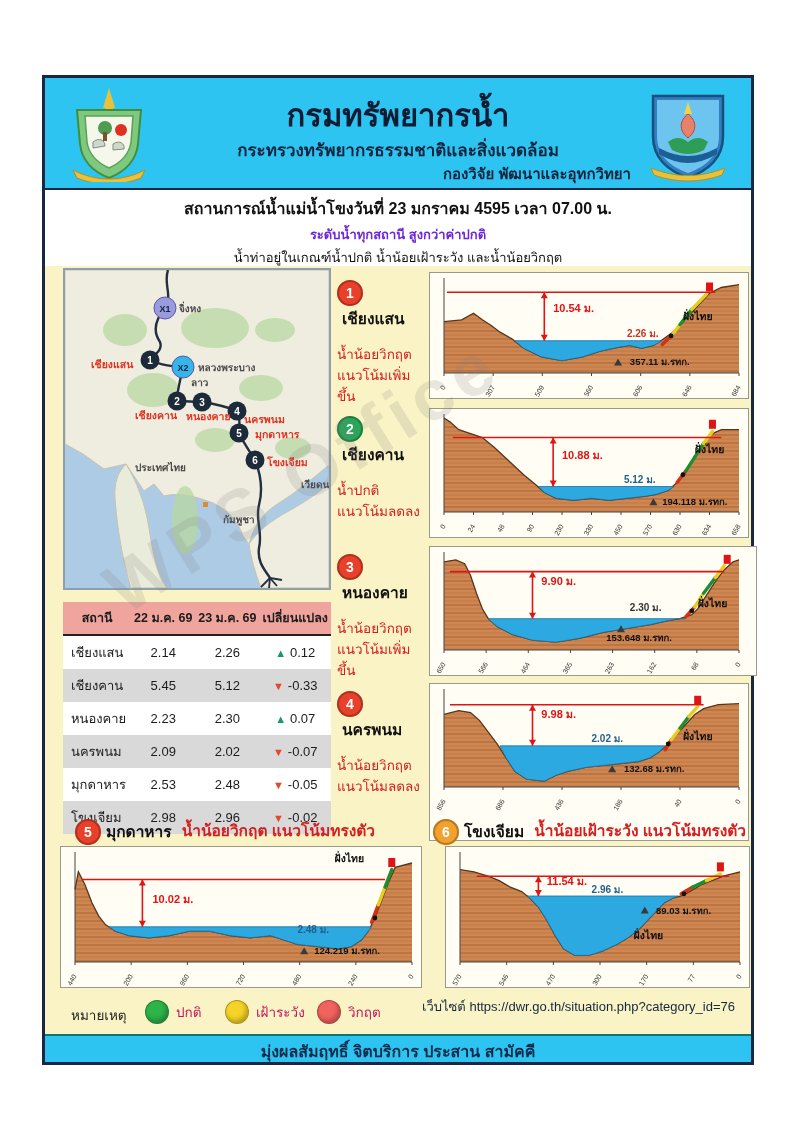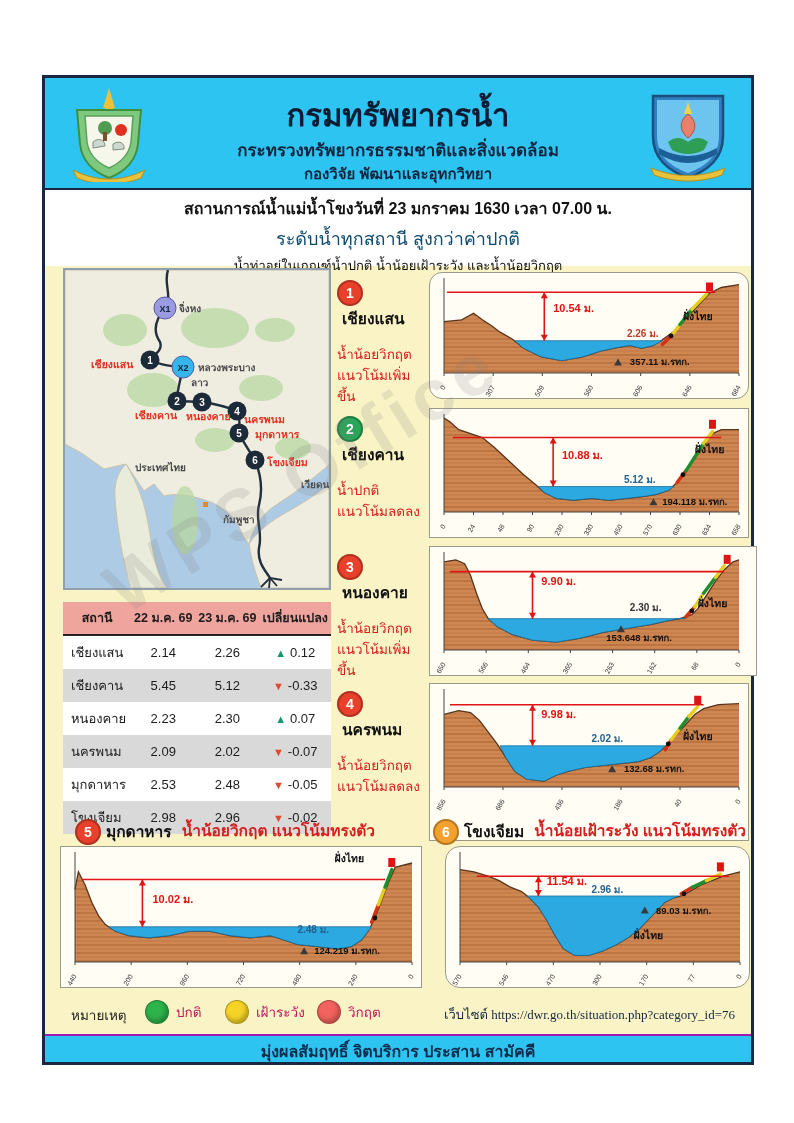--- a/index.html
+++ b/index.html
@@ -1,26 +1,26 @@
 <!DOCTYPE html>
 <html><head>
 <meta charset="utf-8">
 <style>
   html,body{margin:0;padding:0;background:#ffffff;}
   body{width:794px;height:1123px;position:relative;font-family:"Liberation Sans","DejaVu Sans",sans-serif;overflow:hidden;}
   .doc{position:absolute;left:42px;top:75px;width:712px;height:990px;border:3px solid #1a2742;background:#faf3c6;box-sizing:border-box;}
   .hdr{position:absolute;left:0;top:0;width:100%;height:112px;background:#2ec4f2;border-bottom:2px solid #1a2742;box-sizing:border-box;}
   .hdr-title{position:absolute;left:120px;right:120px;top:12px;text-align:center;font-size:31px;font-weight:bold;color:#0d1c33;}
   .hdr-sub1{position:absolute;left:120px;right:120px;top:58px;text-align:center;font-size:17px;font-weight:bold;color:#12243d;}
-  .hdr-sub2{position:absolute;left:120px;right:120px;top:84px;text-align:center;font-size:15px;font-weight:bold;color:#12243d;}
+  .hdr-sub2{position:absolute;left:120px;right:120px;top:84px;text-align:right;font-size:15px;font-weight:bold;color:#12243d;}
   .emb{position:absolute;top:8px;}
   .emb.left{left:20px;} .emb.right{right:18px;}
   .report{position:absolute;left:0;top:112px;width:100%;height:76px;background:#ffffff;text-align:center;}
   .rline1{font-size:16px;font-weight:bold;color:#111;padding-top:6px;}
-  .rline2{font-size:18px;color:#0c4a6e;padding-top:3px;}
+  .rline2{font-size:13px;color:#6d28d9;padding-top:3px;font-weight:bold;}
   .rline3{font-size:13px;color:#111;padding-top:2px;}
   .mapbox{position:absolute;left:18px;top:190px;width:268px;height:322px;border:2px solid #8fa0ac;background:#c4b5fd;box-sizing:border-box;overflow:hidden;}
   .tablebox{position:absolute;left:18px;top:524px;width:268px;}
   table.lvl{border-collapse:collapse;width:100%;font-size:13px;color:#1c1c1c;}
   table.lvl .ttl{background:#3ccd2a;font-weight:bold;font-size:13.5px;text-align:center;padding:6px 2px;border-bottom:2px solid #222;}
   table.lvl .hd{background:#f0a49e;font-weight:bold;text-align:center;padding:6px 2px;border-bottom:2px solid #222;font-size:12.5px;}
   table.lvl td{padding:6px 3px;text-align:center;}
   table.lvl td.st{text-align:left;padding-left:8px;}
   .tri{font-size:11px;margin-right:4px;}
   .panel-info{position:absolute;left:292px;width:90px;}
@@ -28,22 +28,22 @@
   .pname{display:inline-block;margin-left:5px;font-size:15.5px;font-weight:bold;color:#111;vertical-align:middle;}
   .pstatus{margin-top:14px;font-size:13.5px;font-weight:normal;color:#d41f1f;line-height:1.55;}
   .chartbox{position:absolute;background:#fffdf4;border:1.5px solid #9a9a8a;box-sizing:border-box;}
   .row56-h{position:absolute;font-size:15.5px;font-weight:bold;color:#111;}
   .row56-h .st-inline{color:#d41f1f;margin-left:10px;}
   .legend{position:absolute;left:0;top:918px;width:100%;height:34px;}
   .leg-note{position:absolute;left:26px;top:8px;font-size:13.5px;color:#222;}
   .leg-item{position:absolute;top:4px;}
   .leg-c{display:inline-block;width:22px;height:22px;border-radius:50%;vertical-align:middle;box-shadow:inset -2px -3px 4px rgba(0,0,0,0.25);border:1px solid rgba(0,0,0,0.3);}
   .leg-l{display:inline-block;margin-left:7px;font-size:13.5px;color:#be185d;vertical-align:middle;}
-  .website{position:absolute;right:16px;top:8px;font-size:13px;color:#14273f;font-family:Liberation Serif, serif;}
-  .footer{position:absolute;left:0;bottom:0;width:100%;height:28px;background:#2ec4f2;border-top:2px solid #a21caf;text-align:center;box-sizing:border-box;}
+  .website{position:absolute;right:16px;top:0;font-size:13px;color:#14273f;}
+  .footer{position:absolute;left:0;bottom:0;width:100%;height:28px;background:#2ec4f2;border-top:2px solid #0f766e;text-align:center;box-sizing:border-box;}
   .footer div{font-size:16px;font-weight:bold;color:#0d2b4a;padding-top:3px;}
   .watermark{position:absolute;left:90px;top:560px;font-size:72px;color:rgba(130,130,130,0.18);transform:rotate(-32deg);transform-origin:left top;letter-spacing:6px;pointer-events:none;font-weight:bold;}
 </style>
 </head>
 <body>
 
 <div class="doc">
 
   <div class="hdr">
     <svg class="emb left" width="88" height="96" viewBox="0 0 88 96">
@@ -66,21 +66,21 @@
       <path d="M25,56 q10,-8 20,0 q10,-8 20,0 l-4,8 q-16,8 -32,0 Z" fill="#2e9e55"></path>
       <path d="M16,62 q15,8 29,8 q14,0 29,-8 l0,6 q-15,9 -29,9 q-14,0 -29,-9 Z" fill="#1b5f96"></path>
       <path d="M8,82 c25,10 49,10 74,0 l-3,7 c-22,8 -46,8 -68,0 Z" fill="#e8c23a" stroke="#b08f1f"></path>
     </svg>
     <div class="hdr-title">กรมทรัพยากรน้ำ</div>
     <div class="hdr-sub1">กระทรวงทรัพยากรธรรมชาติและสิ่งแวดล้อม</div>
     <div class="hdr-sub2">กองวิจัย พัฒนาและอุทกวิทยา</div>
   </div>
 
   <div class="report">
-    <div class="rline1">สถานการณ์น้ำแม่น้ำโขงวันที่ 23 มกราคม 1630 เวลา 07.00 น.</div>
+    <div class="rline1">สถานการณ์น้ำแม่น้ำโขงวันที่ 23 มกราคม 4595 เวลา 07.00 น.</div>
     <div class="rline2">ระดับน้ำทุกสถานี สูงกว่าค่าปกติ</div>
     <div class="rline3">น้ำท่าอยู่ในเกณฑ์น้ำปกติ น้ำน้อยเฝ้าระวัง และน้ำน้อยวิกฤต</div>
   </div>
 
   <div class="mapbox">
     <svg id="mapsvg" width="264" height="318">
         <rect x="0" y="0" width="264" height="318" fill="#aecbe5"></rect>
         <path d="M0,0 H264 V195 C248,208 232,222 214,233 C199,242 189,255 184,274 L178,266 C172,249 162,240 148,233 C133,227 114,222 99,226 L89,214 L79,221 L61,194 L39,199 L18,184 L0,174 Z" fill="#efece0" stroke="#c9c2ae" stroke-width="1"></path>
         <path d="M61,194 C72,212 80,233 84,258 C88,284 92,304 102,318 L66,318 C58,292 52,258 50,228 C49,212 53,202 61,194 Z" fill="#e9ecda" stroke="#c9c2ae" stroke-width="1"></path>
         <path d="M184,274 C192,262 204,252 222,242 C238,233 252,224 264,214 V318 H196 C190,302 186,288 184,274 Z" fill="#efece0" stroke="#c9c2ae" stroke-width="1"></path>
@@ -197,21 +197,21 @@
   </div>
 
   <div id="panels">
       <div class="panel-info" style="top: 202px;">
         <div><span class="badge" style="background: rgb(232, 64, 42);">1</span><span class="pname">เชียงแสน</span></div>
         <div class="pstatus">
           <div>น้ำน้อยวิกฤต</div>
           <div>แนวโน้มเพิ่มขึ้น</div>
         </div>
       </div>
-      <div class="chartbox" style="left: 384px; top: 194px; width: 320px; height: 127px; border-radius: 13px;"><svg width="317" height="124">
+      <div class="chartbox" style="left: 384px; top: 194px; width: 320px; height: 127px;"><svg width="317" height="124">
           <defs>
             <pattern id="wood0" width="12" height="8" patternUnits="userSpaceOnUse">
               <rect width="12" height="8" fill="#cf8752"></rect>
               <path d="M0,2 H12" stroke="#aa6134" stroke-width="1"></path>
               <path d="M0,6 H12" stroke="#b96f3d" stroke-width="0.7"></path>
             </pattern>
           </defs>
           <path d="M14,48.7 L14,48.7 L31.7,46.8 L43.5,40.15 L52.35,46.8 L61.2,52.5 L70.05,59.15 L81.85000000000001,65.80000000000001 L93.65,75.3 L111.35000000000001,83.85 L132,87.65 L152.65,83.85 L170.35,78.15 L188.04999999999998,74.35 L199.85,72.45 L211.65,75.3 L223.45,72.45 L232.3,66.75 L244.1,58.2 L252.95000000000002,48.7 L261.79999999999995,39.199999999999996 L270.65,29.7 L279.5,20.200000000000003 L291.3,14.5 L309,11.65 L309,100 L14,100 Z" fill="url(#wood0)"></path>
           <path d="M14,48.7 L14,48.7 L31.7,46.8 L43.5,40.15 L52.35,46.8 L61.2,52.5 L70.05,59.15 L81.85000000000001,65.80000000000001 L93.65,75.3 L111.35000000000001,83.85 L132,87.65 L152.65,83.85 L170.35,78.15 L188.04999999999998,74.35 L199.85,72.45 L211.65,75.3 L223.45,72.45 L232.3,66.75 L244.1,58.2 L252.95000000000002,48.7 L261.79999999999995,39.199999999999996 L270.65,29.7 L279.5,20.200000000000003 L291.3,14.5 L309,11.65" fill="none" stroke="#57351c" stroke-width="1.3"></path>
           <path d="M84.8,67.7 L84.8,67.7 L93.65,75.3 L111.35000000000001,83.85 L132,87.65 L152.65,83.85 L170.35,78.15 L188.04999999999998,74.35 L199.85,72.45 L211.65,75.3 L223.45,72.45 L232.3,67.7 Z" fill="#2da9e1" stroke="#1b6e9c" stroke-width="0.8"></path>
@@ -442,21 +442,21 @@
           <line x1="182.5" y1="115" x2="182.5" y2="118" stroke="#444" stroke-width="1"></line>
           <text x="184.5" y="129" font-size="7" fill="#333" text-anchor="end" transform="rotate(-60 184.5 129)">720</text>
           <line x1="238.66666666666663" y1="115" x2="238.66666666666663" y2="118" stroke="#444" stroke-width="1"></line>
           <text x="240.66666666666663" y="129" font-size="7" fill="#333" text-anchor="end" transform="rotate(-60 240.66666666666663 129)">480</text>
           <line x1="294.83333333333337" y1="115" x2="294.83333333333337" y2="118" stroke="#444" stroke-width="1"></line>
           <text x="296.83333333333337" y="129" font-size="7" fill="#333" text-anchor="end" transform="rotate(-60 296.83333333333337 129)">240</text>
           <line x1="351" y1="115" x2="351" y2="118" stroke="#444" stroke-width="1"></line>
           <text x="353" y="129" font-size="7" fill="#333" text-anchor="end" transform="rotate(-60 353 129)">0</text>
         </svg></div>
       <div class="row56-h" style="left: 388px; top: 740px;"><span class="badge" style="background: rgb(242, 160, 46);">6</span><span class="pname">โขงเจียม</span><span class="st-inline">น้ำน้อยเฝ้าระวัง แนวโน้มทรงตัว</span></div>
-      <div class="chartbox" style="left: 400px; top: 768px; width: 305px; height: 142px; border-radius: 15px;"><svg width="302" height="139">
+      <div class="chartbox" style="left: 400px; top: 768px; width: 305px; height: 142px;"><svg width="302" height="139">
           <defs>
             <pattern id="wood5" width="12" height="8" patternUnits="userSpaceOnUse">
               <rect width="12" height="8" fill="#cf8752"></rect>
               <path d="M0,2 H12" stroke="#aa6134" stroke-width="1"></path>
               <path d="M0,6 H12" stroke="#b96f3d" stroke-width="0.7"></path>
             </pattern>
           </defs>
           <path d="M14,22.6 L14,22.6 L28,24.8 L42,29.2 L53.2,33.6 L64.4,40.2 L75.6,44.6 L84,51.199999999999996 L92.4,60 L100.8,73.2 L109.2,88.6 L117.6,101.8 L128.8,108.39999999999999 L142.8,108.39999999999999 L156.8,104 L170.8,97.39999999999999 L182,90.8 L193.20000000000002,82 L201.60000000000002,73.2 L210,64.4 L218.4,55.6 L226.8,51.199999999999996 L235.20000000000002,49 L243.6,44.6 L254.79999999999998,38 L266,33.6 L277.2,29.2 L294,24.8 L294,115 L14,115 Z" fill="url(#wood5)"></path>
           <path d="M14,22.6 L14,22.6 L28,24.8 L42,29.2 L53.2,33.6 L64.4,40.2 L75.6,44.6 L84,51.199999999999996 L92.4,60 L100.8,73.2 L109.2,88.6 L117.6,101.8 L128.8,108.39999999999999 L142.8,108.39999999999999 L156.8,104 L170.8,97.39999999999999 L182,90.8 L193.20000000000002,82 L201.60000000000002,73.2 L210,64.4 L218.4,55.6 L226.8,51.199999999999996 L235.20000000000002,49 L243.6,44.6 L254.79999999999998,38 L266,33.6 L277.2,29.2 L294,24.8" fill="none" stroke="#57351c" stroke-width="1.3"></path>
           <path d="M81.2,49 L81.2,49 L84,51.199999999999996 L92.4,60 L100.8,73.2 L109.2,88.6 L117.6,101.8 L128.8,108.39999999999999 L142.8,108.39999999999999 L156.8,104 L170.8,97.39999999999999 L182,90.8 L193.20000000000002,82 L201.60000000000002,73.2 L210,64.4 L218.4,55.6 L226.8,51.199999999999996 L232.4,49 Z" fill="#2da9e1" stroke="#1b6e9c" stroke-width="0.8"></path>

